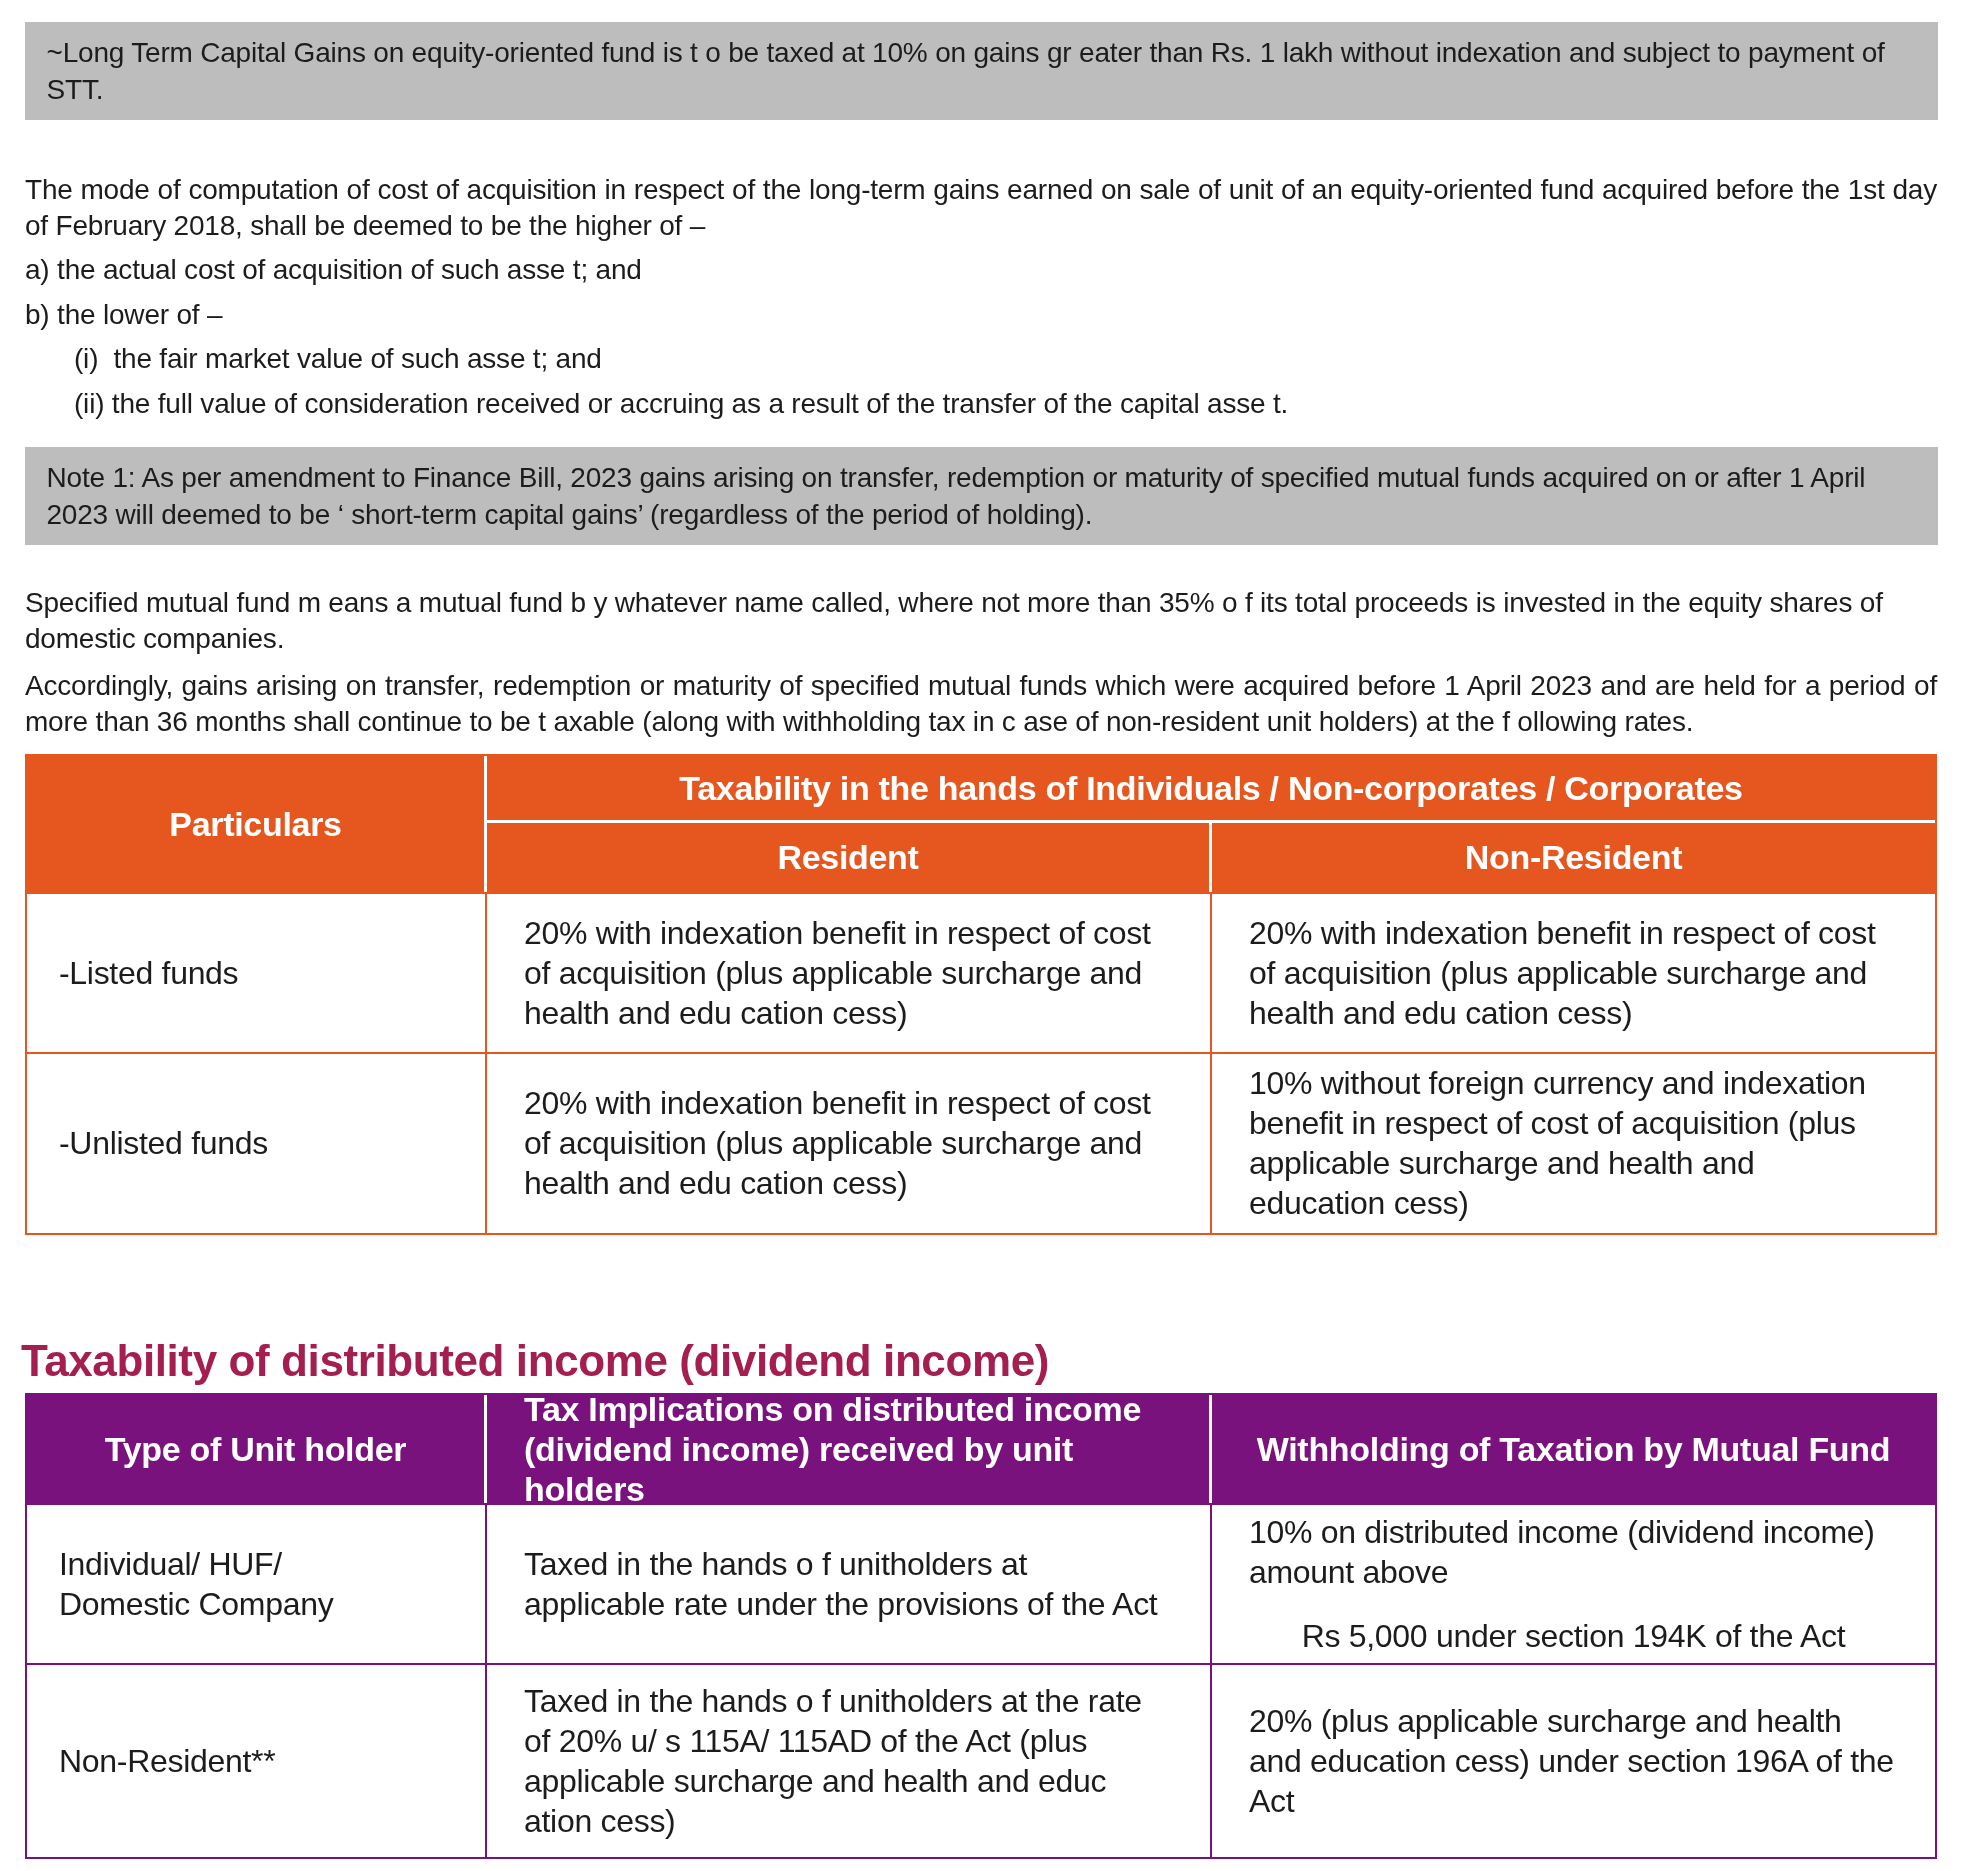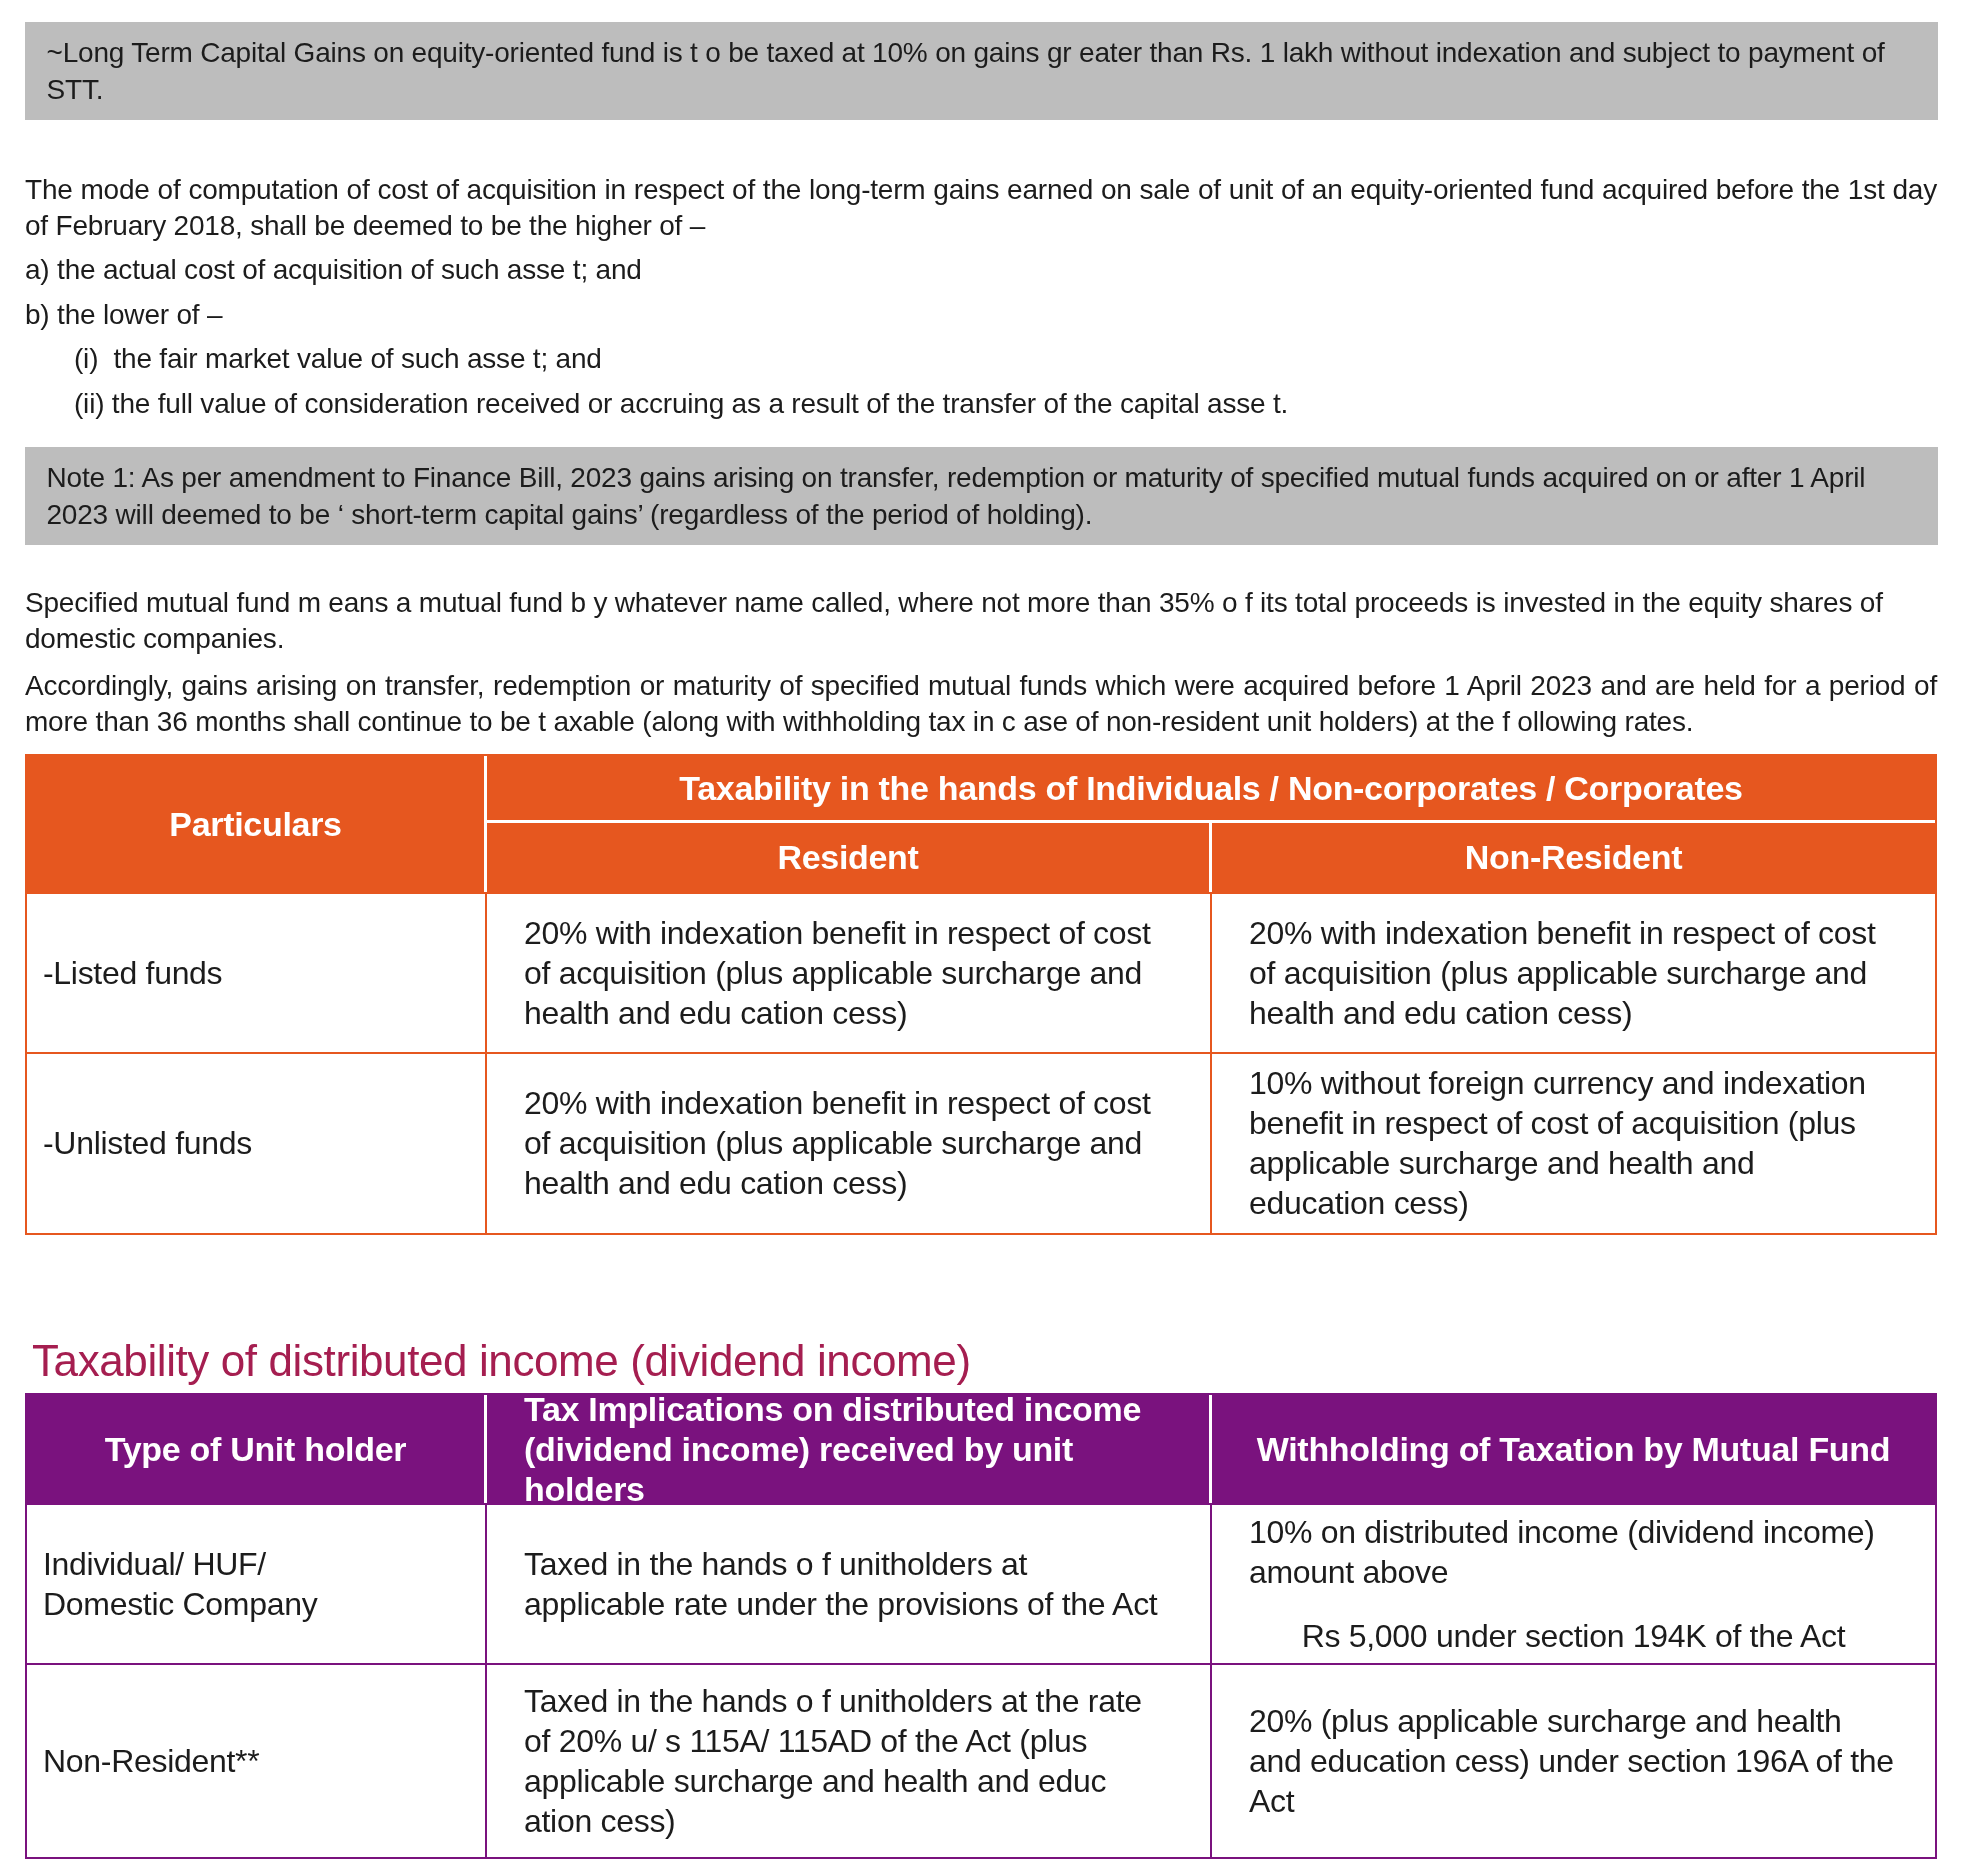--- a/index.html
+++ b/index.html
@@ -47,21 +47,21 @@
     grid-template-columns:460px 725px 1fr;
     grid-template-rows:108px 160px 194px;
     border:2.5px solid var(--purple);
     margin-top:8.4px;
   }
   .cell{
     display:flex;align-items:center;justify-content:center;
     text-align:left;font-size:32px;line-height:40px;
     padding:5px 37px;letter-spacing:-0.3px;
   }
-  .cell.left{justify-content:flex-start;text-align:left;padding:5px 110px 5px 16px;}
+  .cell.left{justify-content:flex-start;text-align:left;padding:5px 110px 5px 32px;}
   .head{color:#fff;font-weight:700;font-size:34px;line-height:40px;}
   .orange .head{background:var(--orange);}
   .purple .head{background:var(--purple);}
 
   
   .oc-part   {grid-column:1;grid-row:1/3;border-right:3.4px solid #fff;}
   .oc-span   {grid-column:2/4;grid-row:1;border-bottom:3.4px solid #fff;}
   .oc-res    {grid-column:2;grid-row:2;border-right:3.4px solid #fff;}
   .oc-nonres {grid-column:3;grid-row:2;}
   .ob{border-top:2.5px solid var(--orange);}
@@ -78,22 +78,22 @@
   .pb{border-top:2.5px solid var(--purple);}
   .pb-c1{grid-column:1;border-right:2.5px solid var(--purple);}
   .pb-c2{grid-column:2;border-right:2.5px solid var(--purple);}
   .pb-c3{grid-column:3;gap:12px;}
   .pb-r1{grid-row:2;}
   .pb-r2{grid-row:3;}
   .stack{display:flex;flex-direction:column;justify-content:center;}
   .stack .wh-p + .wh-p{margin-top:12px;}
 
   .section-heading{
-    margin:101px 32px 0;
-    font-size:44px;font-weight:400;color:var(--maroon);
+    margin:101px 21px 0;
+    font-size:44px;font-weight:700;color:var(--maroon);
     letter-spacing:-0.4px;line-height:49px;
   }
   .footnote{
     margin:15px 25px 0;font-size:28px;line-height:35px;letter-spacing:-0.2px;
   }
 </style>
 </head>
 <body>
 
 <div class="page">

